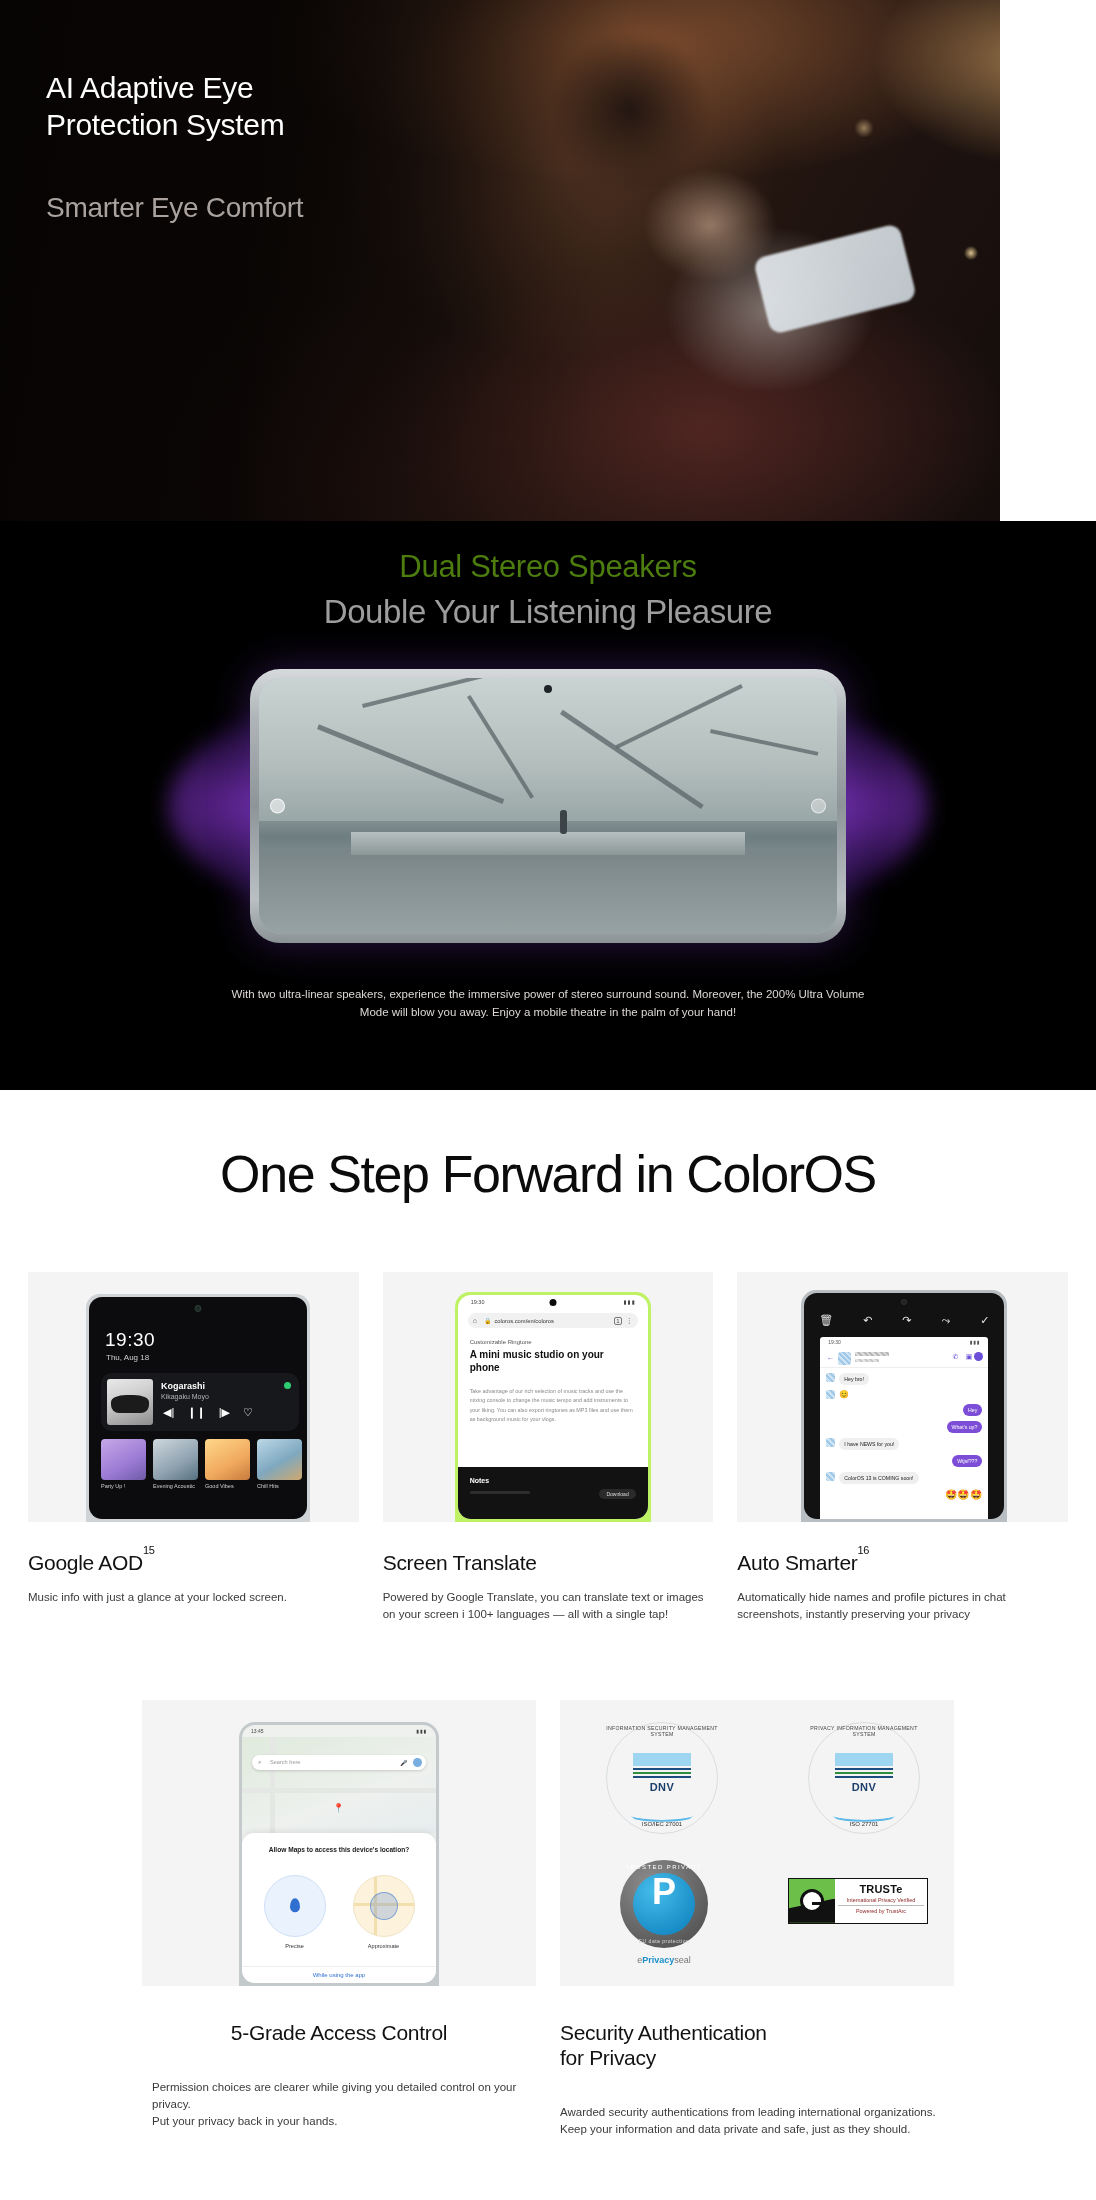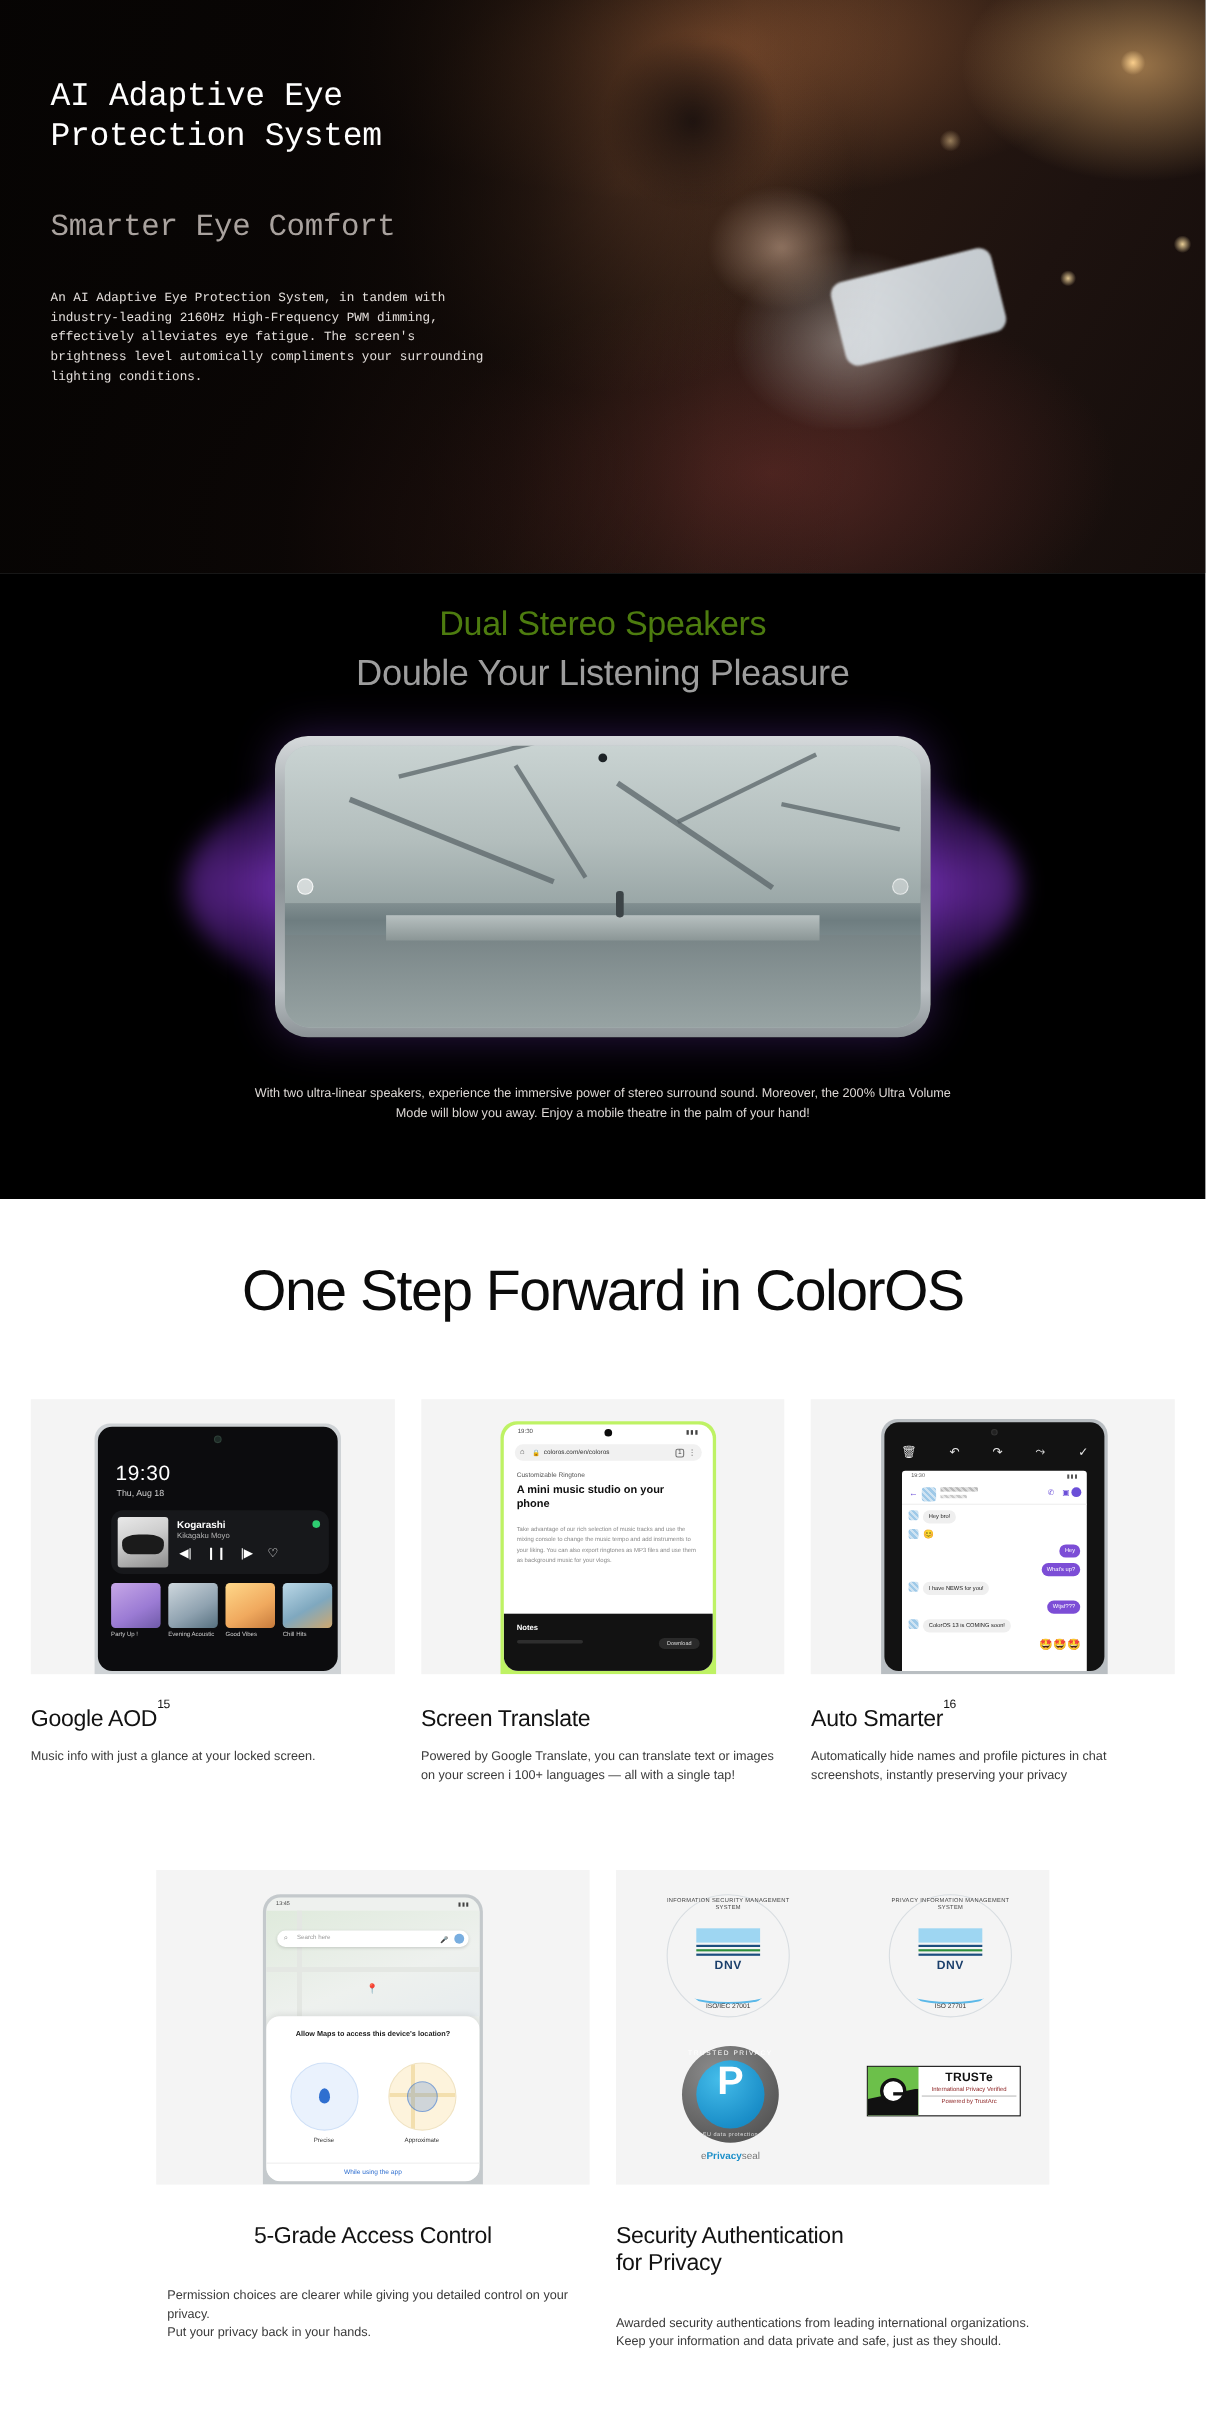--- a/index.html
+++ b/index.html
@@ -7,25 +7,24 @@
   body {
     font-family: "Liberation Sans", sans-serif;
     background: #ffffff;
     width: 1096px;
     overflow-x: hidden;
   }
 
   
   .eye-section {
     position: relative;
-    width: 1096px;
+    width: 1000px;
     height: 521px;
     overflow: hidden;
     background: #000000;
-    font-family: Liberation Mono, monospace;
   }
   .eye-photo {
     position: absolute; inset: 0;
     background:
       radial-gradient(ellipse 230px 150px at 1035px 60px, rgba(255,196,120,.55), transparent 70%),
       radial-gradient(circle 16px at 1030px 57px, rgba(255,228,170,.95), transparent 70%),
       radial-gradient(circle 11px at 1075px 222px, rgba(255,226,165,.9), transparent 72%),
       radial-gradient(circle 10px at 971px 253px, rgba(255,226,165,.85), transparent 72%),
       radial-gradient(circle 13px at 864px 128px, rgba(255,220,160,.5), transparent 75%),
       radial-gradient(ellipse 520px 200px at 640px 40px, rgba(196,120,70,.55), transparent 72%),
@@ -351,21 +350,20 @@
 <section class="eye-section">
   <div class="eye-photo">
     <div class="eye-figure"></div>
     <div class="eye-phone-obj"></div>
   </div>
   <div class="eye-vignette"></div>
   <div class="eye-copy">
     <h1 class="eye-title">AI Adaptive Eye
 Protection System</h1>
     <div class="eye-sub">Smarter Eye Comfort</div>
-    <p class="eye-desc">An AI Adaptive Eye Protection System, in tandem with industry-leading 2160Hz High-Frequency PWM dimming, effectively alleviates eye fatigue. The screen's brightness level automically compliments your surrounding lighting conditions.</p>
   </div>
 </section>
 
 <section class="spk-section">
   <div class="spk-head">
     <div class="l1">Dual Stereo Speakers</div>
     <div class="l2">Double Your Listening Pleasure</div>
   </div>
 
   <div class="spk-stage">

